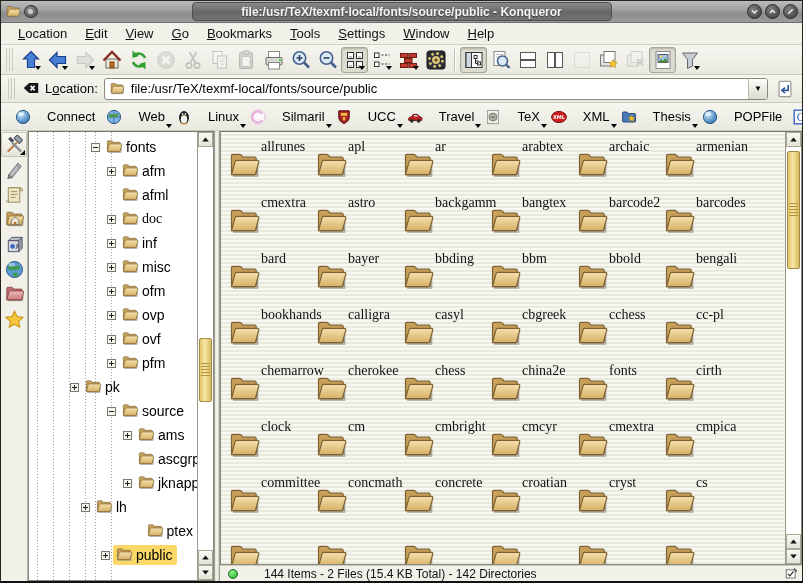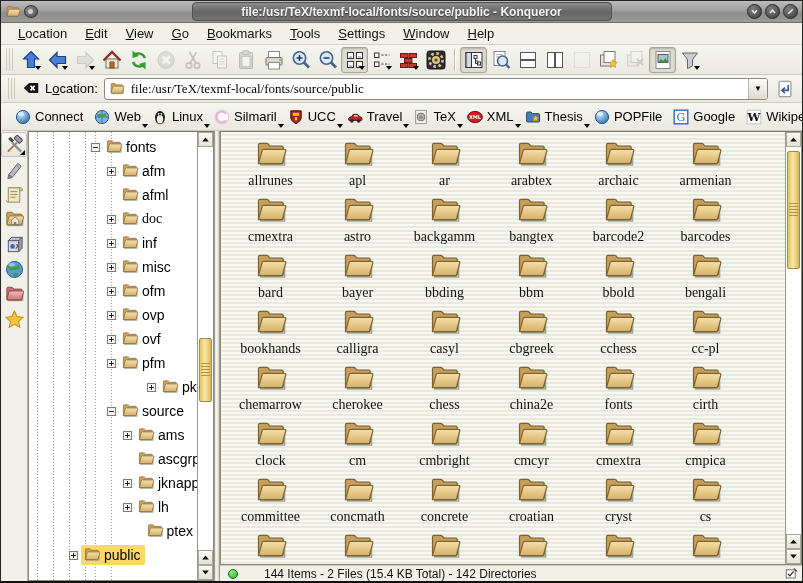--- a/index.html
+++ b/index.html
@@ -48,29 +48,29 @@
     border-left:3px solid transparent;border-right:3px solid transparent;border-top:4px solid #000;}
   .tb-sep{width:1px;height:22px;background:#bdbdb0;margin:0 5px;box-shadow:1px 0 0 #fff;}
   .ic{display:flex;align-items:center;justify-content:center;}
   
   .loc-toolbar{height:28px;flex:0 0 28px;padding:0 4px;}
   .loc-label{font-size:13px;margin:0 6px 0 2px;white-space:nowrap;}
   .loc-combo{flex:1;display:flex;align-items:center;height:22px;background:#fff;
     border:1px solid #8a8a7c;border-radius:3px;overflow:hidden;}
   .loc-field{flex:1;display:flex;align-items:center;gap:4px;padding:0 4px;}
   .loc-value{font-size:13px;white-space:nowrap;border:none;outline:none;flex:1;
-    font-family:Liberation Serif, serif;background:transparent;}
+    font-family:Liberation Sans, sans-serif;background:transparent;}
   .loc-drop{width:19px;height:100%;border:none;border-left:1px solid #b9b9ac;
     background:linear-gradient(180deg,#fdfdfa,#dadace);display:flex;align-items:center;justify-content:center;}
   .loc-drop span{font-size:8px;line-height:1;}
   .go-btn{width:26px;height:26px;border:none;background:none;margin-left:4px;
     display:flex;align-items:center;justify-content:center;}
   
   .bm-toolbar{height:28px;flex:0 0 28px;padding:0 4px;}
-  .bm-item{position:relative;display:flex;align-items:center;gap:4px;height:24px;
+  .bm-item{position:relative;display:flex;align-items:center;gap:16px;height:24px;
     padding:1px 7px 1px 4px;border:none;background:none;font-size:13px;
     font-family:"Liberation Sans",sans-serif;white-space:nowrap;}
   .bm-item .dd{position:absolute;right:0;bottom:1px;width:0;height:0;
     border-left:3px solid transparent;border-right:3px solid transparent;border-top:4px solid #000;}
   
   .content{flex:1;display:flex;min-height:0;}
   .side-strip{width:27px;flex:0 0 27px;background:#f1f1ea;border-right:1px solid #b5b5a8;
     display:flex;flex-direction:column;align-items:center;padding-top:1px;}
   .sb-btn{position:relative;width:26px;height:25px;border:none;background:none;
     display:flex;align-items:center;justify-content:center;padding:0;}
@@ -101,21 +101,21 @@
   .tree-label{color:#000;}
   
   .splitter{width:6px;flex:0 0 6px;background:linear-gradient(90deg,#e6e6dd,#f6f6f0 50%,#cfcfc3);
     border-left:1px solid #9c9c90;border-right:1px solid #9c9c90;}
   
   .right-col{flex:1;display:flex;flex-direction:column;min-width:0;}
   .icon-view{flex:1;position:relative;display:flex;min-height:0;
     border:1px solid #8a8a7c;border-top-color:#77776a;}
   .grid{flex:1;overflow:hidden;padding:6px 0 0 6px;display:flex;flex-wrap:wrap;align-content:flex-start;
     background:repeating-linear-gradient(180deg,#f8f8f2 0 2px,#e9e9de 2px 4px);}
-  .cell{width:87px;height:56px;display:flex;flex-direction:column;align-items:center;}
+  .cell{width:87px;height:56px;display:flex;flex-direction:row;}
   .cell .fname{font-family:"Liberation Serif","DejaVu Serif",serif;font-size:14px;color:#111;
     margin-top:1px;white-space:nowrap;}
   
   .vscroll{width:16px;flex:0 0 16px;background:#fff;border-left:1px solid #9a9a8e;position:relative;}
   .sc-btn{position:absolute;left:0;width:15px;height:15px;border:1px solid #a8a89a;
     background:linear-gradient(180deg,#fafaf5,#e2e2d6);display:flex;align-items:center;justify-content:center;padding:0;}
   .sc-btn svg{display:block;}
   .thumb{position:absolute;left:1px;width:13px;border:1px solid #a08c48;border-radius:2px;
     background:linear-gradient(90deg,#e3c468,#f7e7a8 45%,#d9b75a);}
   .thumb .grip{position:absolute;left:1px;right:1px;top:50%;height:14px;transform:translateY(-50%);
@@ -814,21 +814,21 @@
               <span class="ic">
                 <svg width="18" height="18" viewBox="0 0 34 34" xmlns="http://www.w3.org/2000/svg">
  <path d="M6 27 L30.5 27 L30.5 11" fill="none" stroke="#a2a296" stroke-width="1.6"></path>
  <path d="M4.5 6.8 C4.5 6 5.1 5.3 5.9 5.3 L12.6 5.3 C13.2 5.3 13.7 5.5 14.1 6 L16 8.2 L27.8 8.2 C28.6 8.2 29.2 8.9 29.2 9.7 L29.2 24.2 C29.2 25 28.6 25.7 27.8 25.7 L5.9 25.7 C5.1 25.7 4.5 25 4.5 24.2 Z" fill="#c9a05a" stroke="#7c6233" stroke-width="1.2"></path>
  <path d="M4.5 25.7 L8.1 12.6 C8.3 11.8 8.9 11.3 9.7 11.3 L30.6 11.3 C31.5 11.3 32 12.1 31.8 12.9 L28.6 24.6 C28.4 25.3 27.8 25.7 27.1 25.7 Z" fill="url(#fgrad)" stroke="#7c6233" stroke-width="1.2"></path>
                 </svg>
               </span>
               <span class="tree-label">pfm</span>
             </span>
           </div>
-          <div class="tree-row" style="padding-left: 118px;">
+          <div class="tree-row" style="padding-left: 41px;">
             <span class="expander plus"></span>
             <span class="tree-cell">
               <span class="ic">
                 <svg width="18" height="18" viewBox="0 0 34 34" xmlns="http://www.w3.org/2000/svg">
  <path d="M6 27 L30.5 27 L30.5 11" fill="none" stroke="#a2a296" stroke-width="1.6"></path>
  <path d="M4.5 6.8 C4.5 6 5.1 5.3 5.9 5.3 L12.6 5.3 C13.2 5.3 13.7 5.5 14.1 6 L16 8.2 L27.8 8.2 C28.6 8.2 29.2 8.9 29.2 9.7 L29.2 24.2 C29.2 25 28.6 25.7 27.8 25.7 L5.9 25.7 C5.1 25.7 4.5 25 4.5 24.2 Z" fill="#c9a05a" stroke="#7c6233" stroke-width="1.2"></path>
  <path d="M4.5 25.7 L8.1 12.6 C8.3 11.8 8.9 11.3 9.7 11.3 L30.6 11.3 C31.5 11.3 32 12.1 31.8 12.9 L28.6 24.6 C28.4 25.3 27.8 25.7 27.1 25.7 Z" fill="url(#fgrad)" stroke="#7c6233" stroke-width="1.2"></path>
                 </svg>
               </span>
               <span class="tree-label">pk</span>
@@ -879,21 +879,21 @@
               <span class="ic">
                 <svg width="18" height="18" viewBox="0 0 34 34" xmlns="http://www.w3.org/2000/svg">
  <path d="M6 27 L30.5 27 L30.5 11" fill="none" stroke="#a2a296" stroke-width="1.6"></path>
  <path d="M4.5 6.8 C4.5 6 5.1 5.3 5.9 5.3 L12.6 5.3 C13.2 5.3 13.7 5.5 14.1 6 L16 8.2 L27.8 8.2 C28.6 8.2 29.2 8.9 29.2 9.7 L29.2 24.2 C29.2 25 28.6 25.7 27.8 25.7 L5.9 25.7 C5.1 25.7 4.5 25 4.5 24.2 Z" fill="#c9a05a" stroke="#7c6233" stroke-width="1.2"></path>
  <path d="M4.5 25.7 L8.1 12.6 C8.3 11.8 8.9 11.3 9.7 11.3 L30.6 11.3 C31.5 11.3 32 12.1 31.8 12.9 L28.6 24.6 C28.4 25.3 27.8 25.7 27.1 25.7 Z" fill="url(#fgrad)" stroke="#7c6233" stroke-width="1.2"></path>
                 </svg>
               </span>
               <span class="tree-label">jknappen</span>
             </span>
           </div>
-          <div class="tree-row" style="padding-left: 94px;">
+          <div class="tree-row" style="padding-left: 52px;">
             <span class="expander plus"></span>
             <span class="tree-cell">
               <span class="ic">
                 <svg width="18" height="18" viewBox="0 0 34 34" xmlns="http://www.w3.org/2000/svg">
  <path d="M6 27 L30.5 27 L30.5 11" fill="none" stroke="#a2a296" stroke-width="1.6"></path>
  <path d="M4.5 6.8 C4.5 6 5.1 5.3 5.9 5.3 L12.6 5.3 C13.2 5.3 13.7 5.5 14.1 6 L16 8.2 L27.8 8.2 C28.6 8.2 29.2 8.9 29.2 9.7 L29.2 24.2 C29.2 25 28.6 25.7 27.8 25.7 L5.9 25.7 C5.1 25.7 4.5 25 4.5 24.2 Z" fill="#c9a05a" stroke="#7c6233" stroke-width="1.2"></path>
  <path d="M4.5 25.7 L8.1 12.6 C8.3 11.8 8.9 11.3 9.7 11.3 L30.6 11.3 C31.5 11.3 32 12.1 31.8 12.9 L28.6 24.6 C28.4 25.3 27.8 25.7 27.1 25.7 Z" fill="url(#fgrad)" stroke="#7c6233" stroke-width="1.2"></path>
                 </svg>
               </span>
               <span class="tree-label">lh</span>
@@ -905,21 +905,21 @@
               <span class="ic">
                 <svg width="18" height="18" viewBox="0 0 34 34" xmlns="http://www.w3.org/2000/svg">
  <path d="M6 27 L30.5 27 L30.5 11" fill="none" stroke="#a2a296" stroke-width="1.6"></path>
  <path d="M4.5 6.8 C4.5 6 5.1 5.3 5.9 5.3 L12.6 5.3 C13.2 5.3 13.7 5.5 14.1 6 L16 8.2 L27.8 8.2 C28.6 8.2 29.2 8.9 29.2 9.7 L29.2 24.2 C29.2 25 28.6 25.7 27.8 25.7 L5.9 25.7 C5.1 25.7 4.5 25 4.5 24.2 Z" fill="#c9a05a" stroke="#7c6233" stroke-width="1.2"></path>
  <path d="M4.5 25.7 L8.1 12.6 C8.3 11.8 8.9 11.3 9.7 11.3 L30.6 11.3 C31.5 11.3 32 12.1 31.8 12.9 L28.6 24.6 C28.4 25.3 27.8 25.7 27.1 25.7 Z" fill="url(#fgrad)" stroke="#7c6233" stroke-width="1.2"></path>
                 </svg>
               </span>
               <span class="tree-label">ptex</span>
             </span>
           </div>
-          <div class="tree-row" style="padding-left: 40px; text-align: center;">
+          <div class="tree-row" style="padding-left: 72px; text-align: center;">
             <span class="expander plus"></span>
             <span class="tree-cell selected">
               <span class="ic">
                 <svg width="18" height="18" viewBox="0 0 34 34" xmlns="http://www.w3.org/2000/svg">
  <path d="M6 27 L30.5 27 L30.5 11" fill="none" stroke="#a2a296" stroke-width="1.6"></path>
  <path d="M4.5 6.8 C4.5 6 5.1 5.3 5.9 5.3 L12.6 5.3 C13.2 5.3 13.7 5.5 14.1 6 L16 8.2 L27.8 8.2 C28.6 8.2 29.2 8.9 29.2 9.7 L29.2 24.2 C29.2 25 28.6 25.7 27.8 25.7 L5.9 25.7 C5.1 25.7 4.5 25 4.5 24.2 Z" fill="#c9a05a" stroke="#7c6233" stroke-width="1.2"></path>
  <path d="M4.5 25.7 L8.1 12.6 C8.3 11.8 8.9 11.3 9.7 11.3 L30.6 11.3 C31.5 11.3 32 12.1 31.8 12.9 L28.6 24.6 C28.4 25.3 27.8 25.7 27.1 25.7 Z" fill="url(#fgrad)" stroke="#7c6233" stroke-width="1.2"></path>
                 </svg>
               </span>
               <span class="tree-label">public</span>

